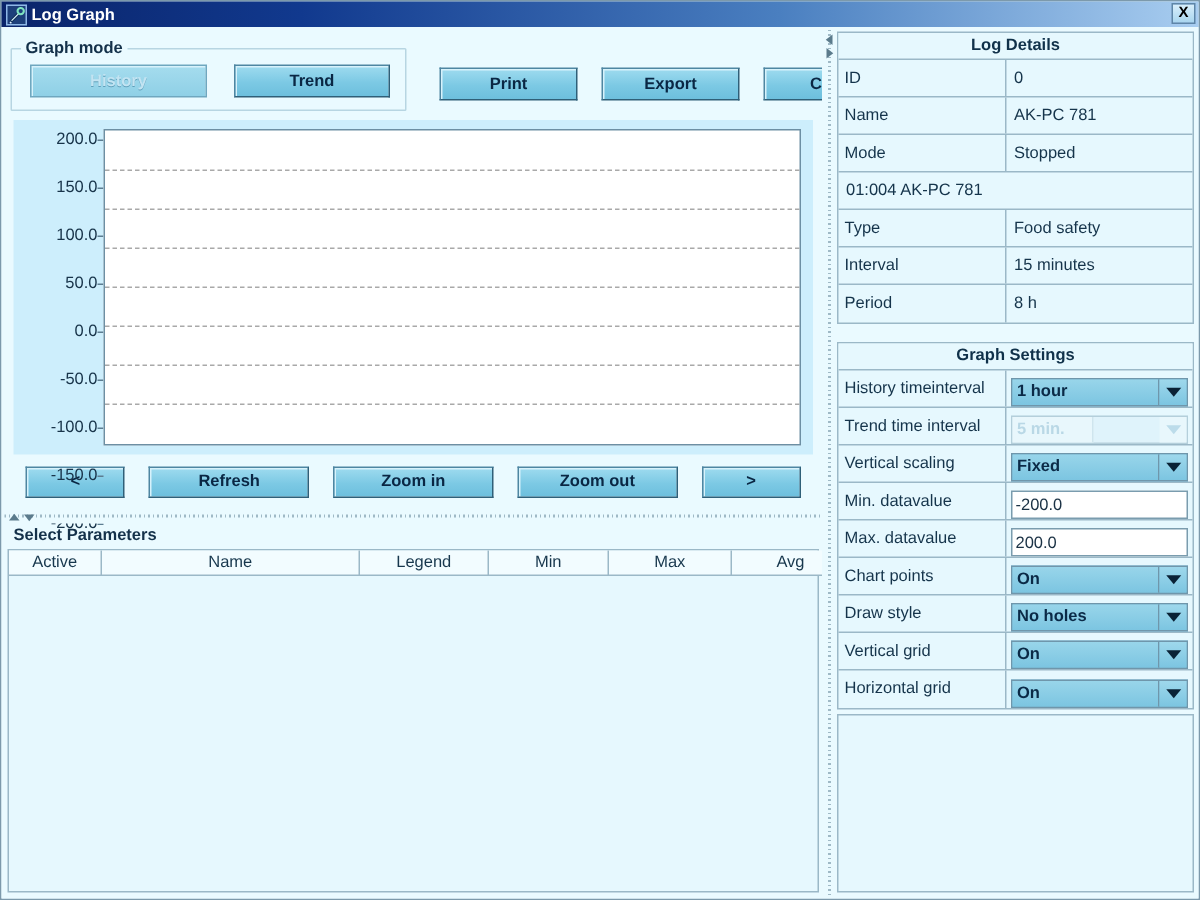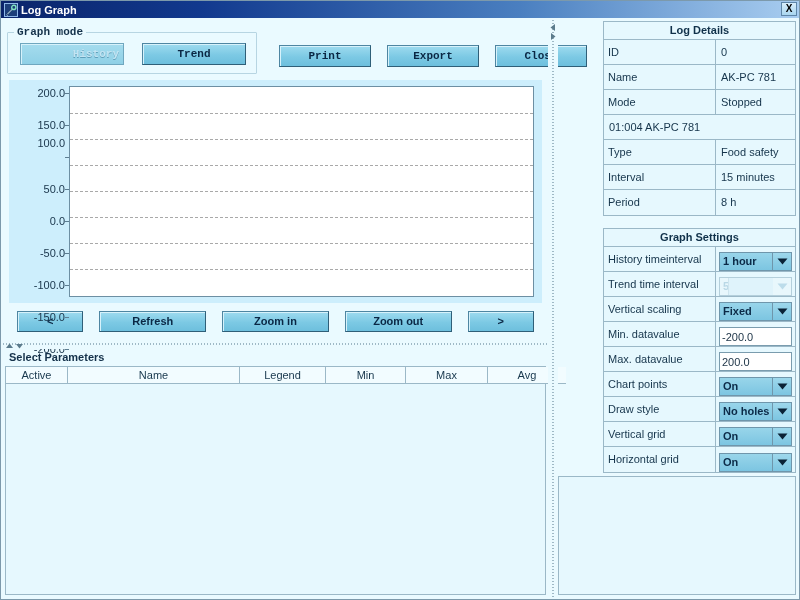--- a/index.html
+++ b/index.html
@@ -66,21 +66,21 @@
   #left {
     width: 545px; min-width: 545px;
     display: flex; flex-direction: column;
     background: #eafaff;
   }
 
   
   #graphmode-row {
     display: flex; align-items: flex-start;
     padding: 6px 4px 2px 4px;
-    height: 58px; min-height: 58px; font-family: Liberation Mono, monospace;
+    height: 58px; min-height: 58px;
   }
   .groupbox {
     position: relative;
     border: 1px solid #b7d5e2;
     border-radius: 1px;
     margin-top: 6px;
     padding: 10px 10px 8px 12px;
     background: transparent;
   }
   .groupbox > .gb-title {
@@ -107,21 +107,21 @@
     padding: 0 4px;
     white-space: nowrap;
   }
   .btn.disabled {
     background: linear-gradient(to bottom, #a5dcee 0%, #8fd0e6 100%);
     color: #c3e4f2;
     text-shadow: 0 1px 0 #5f9fba;
     border-color: #6fa7bf;
     cursor: default;
   }
-  #btn-history { width: 104px; text-align: right; }
+  #btn-history { width: 118px; }
   #btn-trend   { width: 104px; }
 
   #topright-buttons {
     display: flex; gap: 16px;
     margin: 19px 0 0 22px;
   }
   #topright-buttons .btn { width: 92px; }
 
   
   #chartpanel {
@@ -234,21 +234,20 @@
   
   #right {
     flex: 1 1 auto;
     display: flex; flex-direction: column;
     padding: 1px 2px 2px 0;
     min-width: 0;
   }
   .panel {
     border: 1px solid #9bb8c7;
     background: #e6f8fe;
-    margin-left: 45px;
   }
   .panel-title {
     text-align: center; font-weight: bold; font-size: 11px;
     color: #10314a; height: 18px; line-height: 17px;
     background: #e6f8fe;
     border-bottom: 1px solid #9bb8c7;
   }
   .kvrow { display: flex; height: 25px; border-bottom: 1px solid #9bb8c7; }
   .kvrow:last-child { border-bottom: none; }
   .kvrow .k {
@@ -363,21 +362,21 @@
           <div class="btn">Close</div>
         </div>
       </div>
 
       <div id="chartpanel">
         <div id="yaxis">
             <div class="ytick" style="top: 7px;">200.0</div>
             <div class="ytickmark" style="top: 7px;"></div>
             <div class="ytick" style="top: 39px;">150.0</div>
             <div class="ytickmark" style="top: 39px;"></div>
-            <div class="ytick" style="top: 57px;">100.0</div>
+            <div class="ytick" style="top: 71px;">100.0</div>
             <div class="ytickmark" style="top: 71px;"></div>
             <div class="ytick" style="top: 103px;">50.0</div>
             <div class="ytickmark" style="top: 103px;"></div>
             <div class="ytick" style="top: 135px;">0.0</div>
             <div class="ytickmark" style="top: 135px;"></div>
             <div class="ytick" style="top: 167px;">-50.0</div>
             <div class="ytickmark" style="top: 167px;"></div>
             <div class="ytick" style="top: 199px;">-100.0</div>
             <div class="ytickmark" style="top: 199px;"></div>
             <div class="ytick" style="top: 231px;">-150.0</div>

